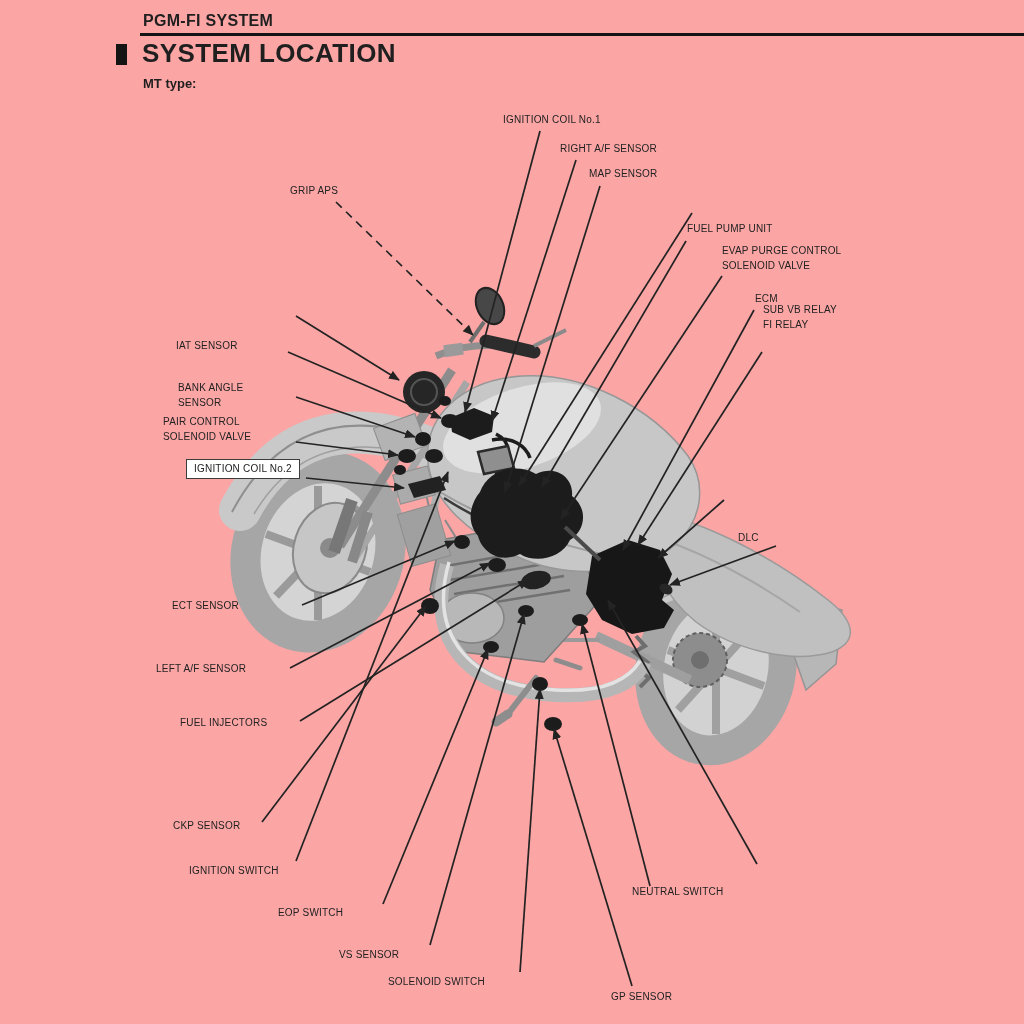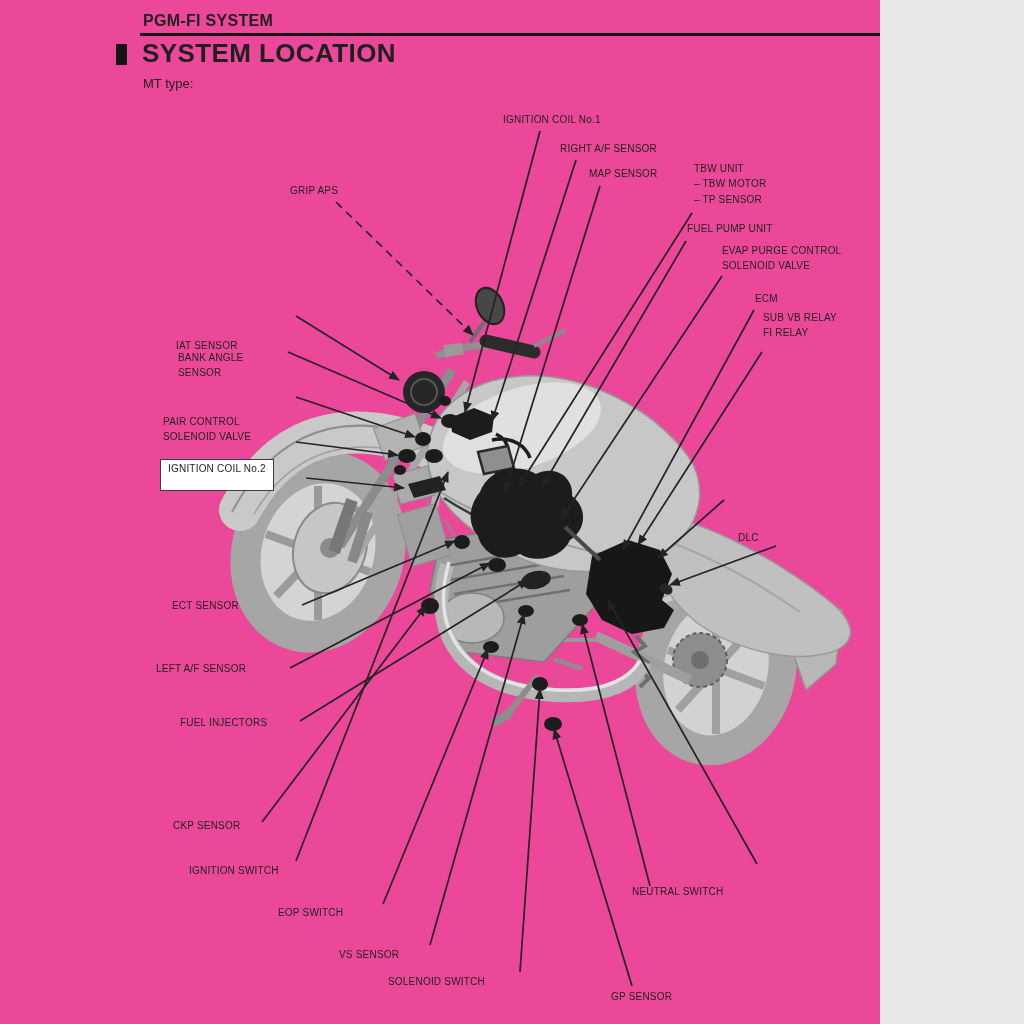--- a/index.html
+++ b/index.html
@@ -1,26 +1,26 @@
 <!DOCTYPE html>
 <html><head>
 <meta charset="utf-8">
 <style>
   html,body{margin:0;padding:0;background:#e8e8e8;}
-  #page{position:relative;width:880px;height:1024px;background:#ec4899;overflow:hidden;
+  #page{position:relative;width:1024px;height:1024px;background:#fca5a5;overflow:hidden;
         font-family:"Liberation Sans",sans-serif;color:#1f1f1f;}
   #art{position:absolute;left:0;top:0;}
   .crumb{position:absolute;left:143px;top:12px;font-size:16px;font-weight:bold;letter-spacing:.3px;}
   .rule{position:absolute;left:140px;top:33px;width:884px;height:3px;background:#141414;}
   .titletab{position:absolute;left:116px;top:44px;width:11px;height:21px;background:#141414;}
   .title{position:absolute;left:142px;top:38px;font-size:26px;font-weight:bold;letter-spacing:.4px;text-align:right;}
-  .subtitle{position:absolute;left:143px;top:76px;font-size:13px;font-weight:normal;}
+  .subtitle{position:absolute;left:143px;top:76px;font-size:13px;font-weight:bold;}
   .callout{position:absolute;font-size:10px;line-height:15.4px;letter-spacing:.2px;
            white-space:pre-line;color:#222;}
-  .boxed{border:1.5px solid #3c3c3c;background:#fff;padding:1px 7px 14px 7px;}
+  .boxed{border:1.5px solid #3c3c3c;background:#fff;padding:1px 7px 2px 7px;margin-left:26px;}
 </style>
 </head>
 <body>
 
 <div id="page">
 
   <div class="crumb">PGM-FI SYSTEM</div>
   <div class="rule"></div>
   <div class="titletab"></div>
   <div class="title">SYSTEM LOCATION</div>
@@ -196,32 +196,29 @@
       <line x1="520" y1="972" x2="540" y2="689" marker-end="url(#arr)"></line>
       <line x1="650" y1="886" x2="582" y2="624" marker-end="url(#arr)"></line>
       <line x1="632" y1="986" x2="554" y2="729" marker-end="url(#arr)"></line>
       <line x1="757" y1="864" x2="608" y2="600" marker-end="url(#arr)"></line>
     </g>
   </svg>
 
   <div class="callout" style="left:503px;top:112px">IGNITION COIL No.1</div>
   <div class="callout" style="left:560px;top:141px">RIGHT A/F SENSOR</div>
   <div class="callout" style="left:589px;top:166px">MAP SENSOR</div>
-  <div class="callout" style="left:694px;top:161px">TBW UNIT
-– TBW MOTOR
-– TP SENSOR</div>
   <div class="callout" style="left:687px;top:221px">FUEL PUMP UNIT</div>
   <div class="callout" style="left:722px;top:243px">EVAP PURGE CONTROL
 SOLENOID VALVE</div>
   <div class="callout" style="left:755px;top:291px">ECM</div>
-  <div class="callout" style="left:763px;top:310px">SUB VB RELAY
+  <div class="callout" style="left:763px;top:302px">SUB VB RELAY
 FI RELAY</div>
   <div class="callout" style="left:290px;top:183px">GRIP APS</div>
   <div class="callout" style="left:176px;top:338px">IAT SENSOR</div>
-  <div class="callout" style="left:178px;top:350px">BANK ANGLE
+  <div class="callout" style="left:178px;top:380px">BANK ANGLE
 SENSOR</div>
   <div class="callout" style="left:163px;top:414px">PAIR CONTROL
 SOLENOID VALVE</div>
   <div class="callout boxed" style="left:160px;top:459px">IGNITION COIL No.2</div>
   <div class="callout" style="left:738px;top:530px">DLC</div>
   <div class="callout" style="left:172px;top:598px">ECT SENSOR</div>
   <div class="callout" style="left:156px;top:661px">LEFT A/F SENSOR</div>
   <div class="callout" style="left:180px;top:715px">FUEL INJECTORS</div>
   <div class="callout" style="left:173px;top:818px">CKP SENSOR</div>
   <div class="callout" style="left:189px;top:863px">IGNITION SWITCH</div>

